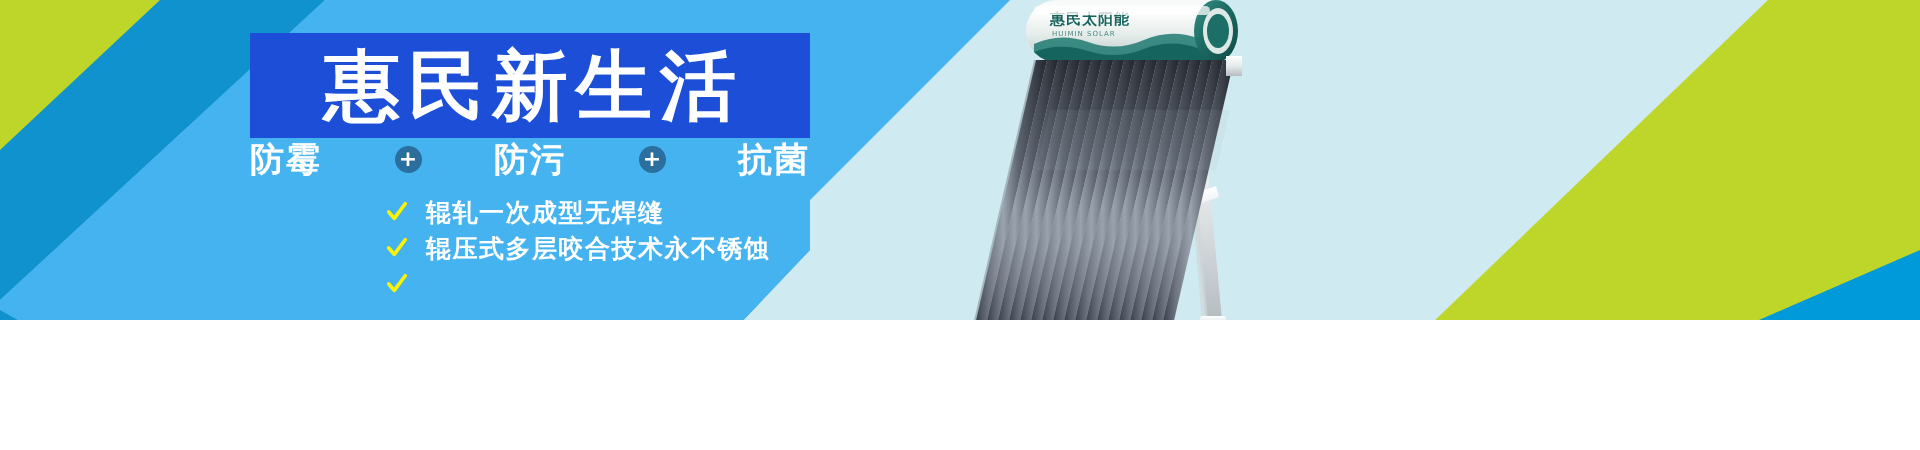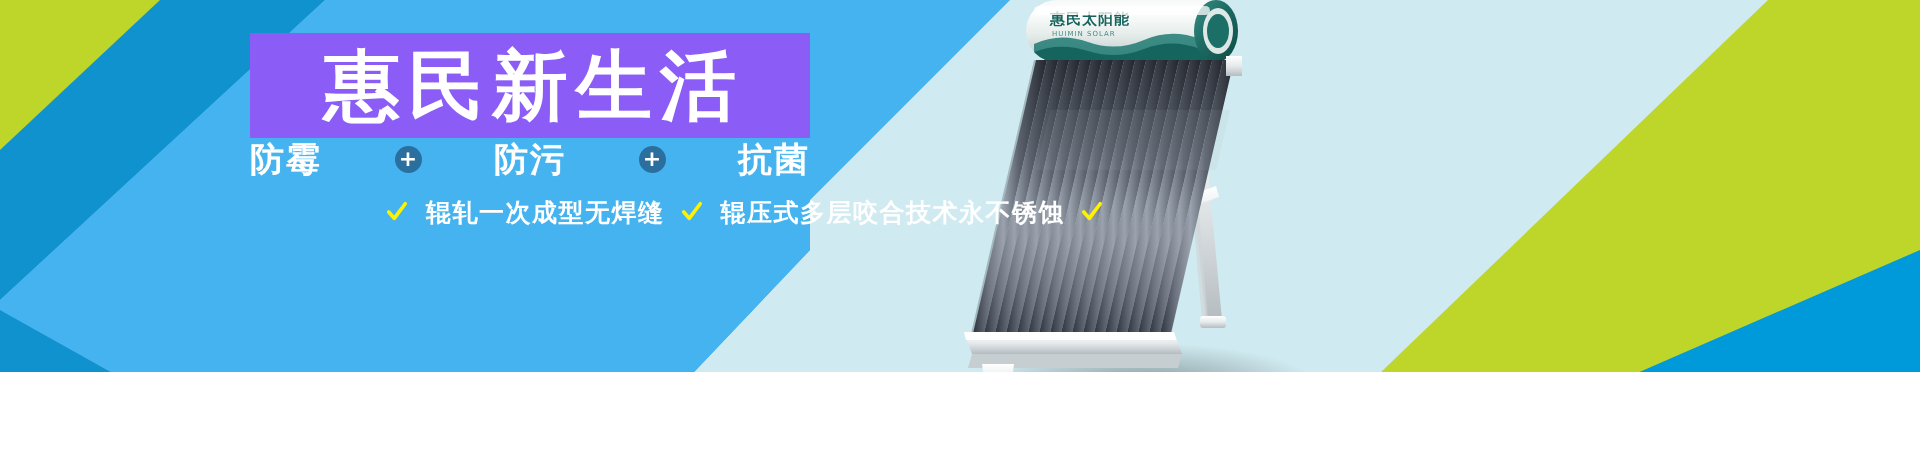--- a/index.html
+++ b/index.html
@@ -1,34 +1,34 @@
 <!DOCTYPE html>
 <html><head>
 <meta charset="utf-8">
 <style>
   html,body{margin:0;padding:0;background:#fff;}
   body{font-family:"Liberation Sans","DejaVu Sans",sans-serif;}
 
   .banner{
     position:relative;
-    width:1920px;height:372px;
+    width:1920px;height:320px;
     overflow:hidden;
     background:#cfeaf0;
   }
 
   
   .bg{position:absolute;inset:0;overflow:hidden;}
   .bg svg{display:block;width:1920px;height:450px;}
 
   
   .title-box{
     position:absolute;
     left:250px;top:33px;
     width:560px;height:105px;
-    background:#8b5cf6;
+    background:#1d4ed8;
     display:flex;align-items:center;justify-content:center;
   }
   .title-text{
     color:#ffffff;
     font-size:76px;
     font-weight:bold;
     letter-spacing:8px;
     line-height:1;
     white-space:nowrap;
     text-indent:8px;
@@ -59,22 +59,22 @@
     display:inline-flex;align-items:center;justify-content:center;
     font-size:22px;font-weight:bold;line-height:1;
     font-family:"DejaVu Sans","Liberation Sans",sans-serif;
     flex:0 0 auto;
   }
 
   
   .features{
     position:absolute;
     left:386px;top:196px;
-    display:flex;flex-direction:row;
-    gap:16px;
+    display:flex;flex-direction:column;
+    gap:4px;
   }
   .feature-row{
     display:flex;align-items:center;
     height:32px;
     gap:18px;
   }
   .check-icon{
     width:22px;height:22px;flex:0 0 auto;
     display:block;
   }

